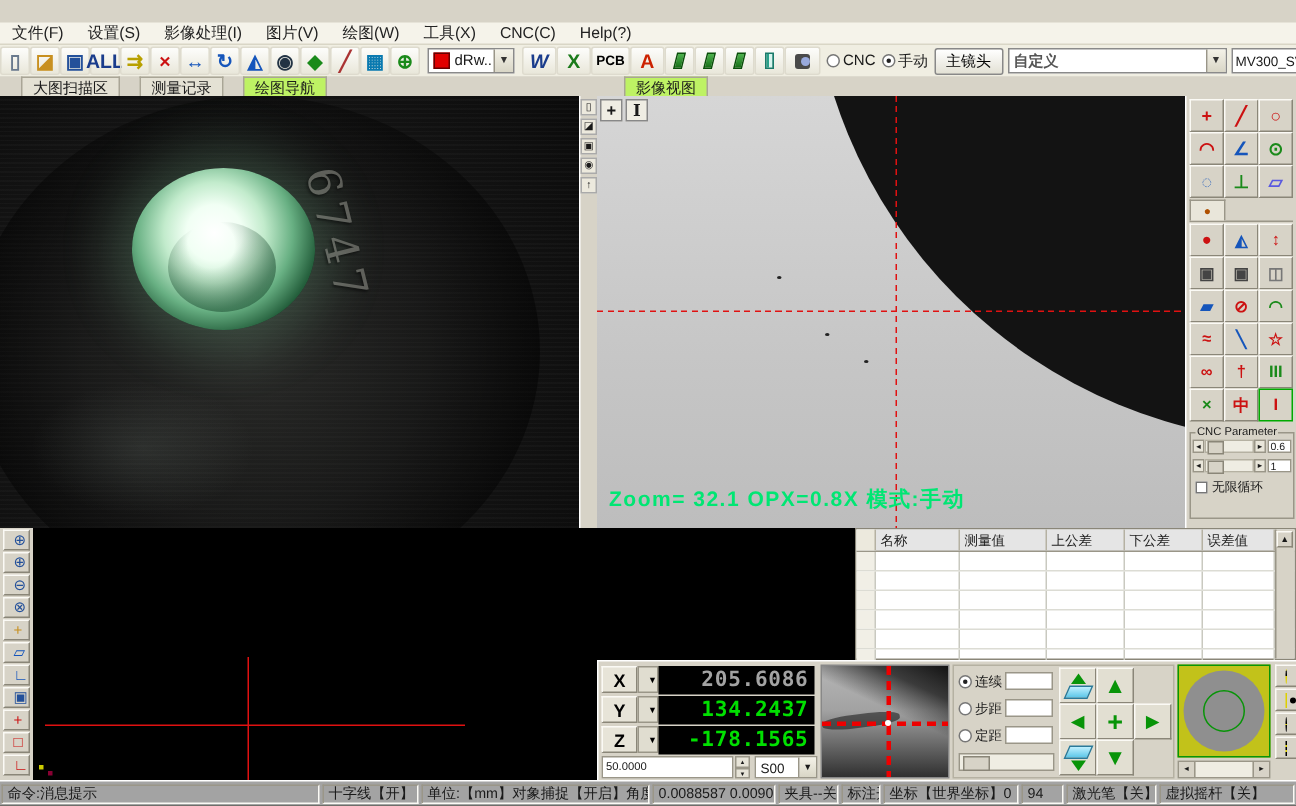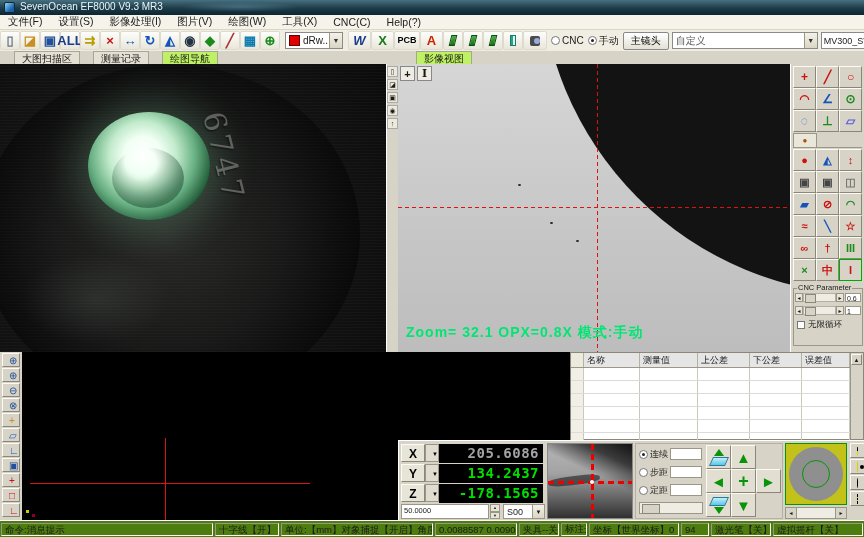--- a/index.html
+++ b/index.html
@@ -159,43 +159,38 @@
   .li2{border-radius:0;background:#ddd000;position:relative;}
   .li2::after{content:"";position:absolute;left:3px;top:3px;width:4px;height:4px;background:#000;border-radius:50%;}
   .li3{background:conic-gradient(#000 0 12%,#ddd000 0 37%,#000 0 62%,#ddd000 0 87%,#000 0);}
   .li4{border-radius:0;background:radial-gradient(circle,#000 22%,#ddd000 24% 46%,#000 48%);}
   .lscroll{position:absolute;left:2px;top:66px;width:62px;height:12px;border:1px solid #9a9688;background:#efede3;box-sizing:border-box;display:flex;}
   .lscroll .e{width:10px;background:#d7d3c7;border-right:1px solid #9a9688;font-size:5px;line-height:10px;text-align:center;}
   .lscroll .e2{margin-left:auto;border-left:1px solid #9a9688;border-right:none;}
   .lval{position:absolute;left:66px;top:66px;width:15px;height:12px;background:#fff;border:1px solid #9a9688;font-size:8px;line-height:11px;padding-left:0;box-sizing:border-box;margin-top:48px;}
 
   
-  .statusbar{position:absolute;left:0;top:520px;width:864px;height:17px;background:#4d7c0f;border-top:1px solid #fff;display:flex;align-items:center;box-sizing:border-box;}
+  .statusbar{position:absolute;left:0;top:520px;width:864px;height:17px;background:#a3a3a3;border-top:1px solid #fff;display:flex;align-items:center;box-sizing:border-box;}
   .seg{height:13px;margin:0 1px;border:1px solid;border-color:#9a9688 #fbfaf5 #fbfaf5 #9a9688;font-size:9.5px;line-height:12px;padding:0 3px;white-space:nowrap;overflow:hidden;box-sizing:border-box;}
   .seg:nth-of-type(1){width:212px;}
   .seg:nth-of-type(2){width:64px;}
   .seg:nth-of-type(3){width:152px;}
   .seg:nth-of-type(4){width:82px;}
   .seg:nth-of-type(5){width:40px;}
   .seg:nth-of-type(6){width:26px;font-family:Liberation Mono, monospace;}
   .seg:nth-of-type(7){width:90px;}
   .seg:nth-of-type(8){width:28px;}
   .seg:nth-of-type(9){width:60px;}
   .seg:nth-of-type(10){flex:1;}
 </style>
 </head>
 <body>
 
 <div id="app">
 
-  <div class="titlebar">
-    <div class="glint"></div>
-    <div class="app-icon"></div>
-    <div class="title-text">SevenOcean  EF8000   V9.3 MR3</div>
-  </div>
 
   <div class="menubar">
 
   <span class="menu-item">文件(F)</span>
       <span class="menu-item">设置(S)</span>
       <span class="menu-item">影像处理(I)</span>
       <span class="menu-item">图片(V)</span>
       <span class="menu-item">绘图(W)</span>
       <span class="menu-item">工具(X)</span>
       <span class="menu-item">CNC(C)</span>
@@ -293,21 +288,21 @@
     <button class="tbtn" style="width:24px;">
         <span class="cam-shape"></span>
       </button>
     <span style="display:flex;align-items:center;margin-left:4px;">
       <span class="radio"></span>
       <span class="rlabel">CNC</span>
       <span class="radio sel"></span>
       <span class="rlabel">手动</span>
     </span>
     <button class="push">主镜头</button>
-    <span class="combo" style="width:146px;margin:0 3px;">
+    <span class="combo" style="width:146px;margin:0 3px;font-weight:bold;">
       <span style="padding-left:3px;color:#555;">自定义</span>
       <span class="dd">▼</span>
     </span>
     <span class="combo" style="width:60px;flex:1;margin-right:2px;">
       <span style="padding-left:2px;font-size:9px;overflow:hidden;white-space:nowrap;">MV300_SV2000F</span>
 
     </span>
   </div>
 
   <div class="tabrow">

